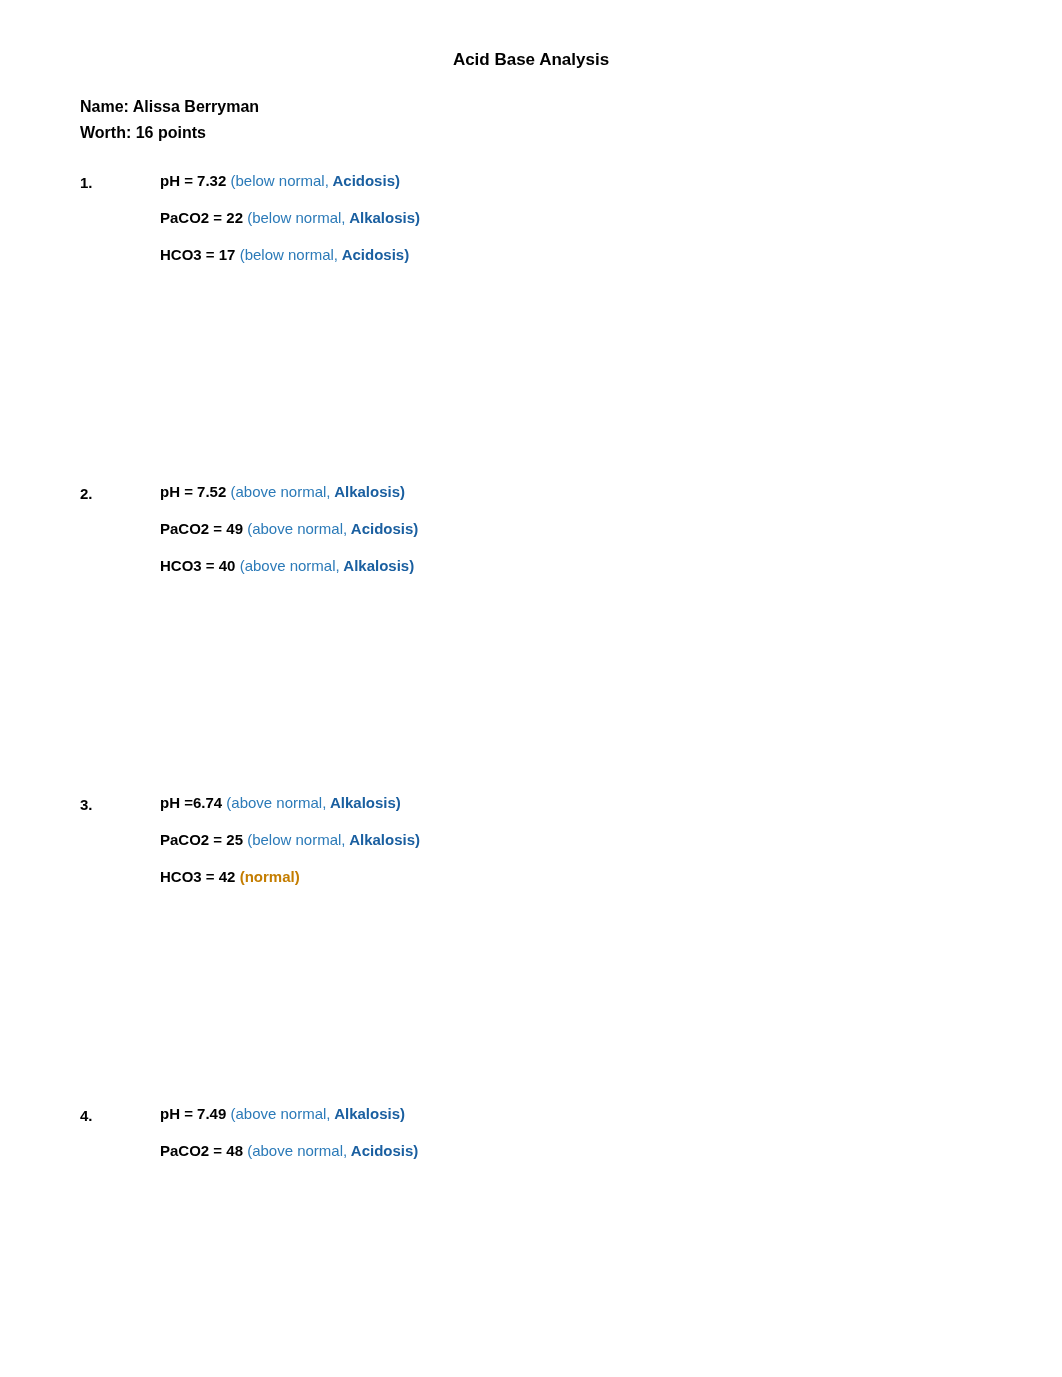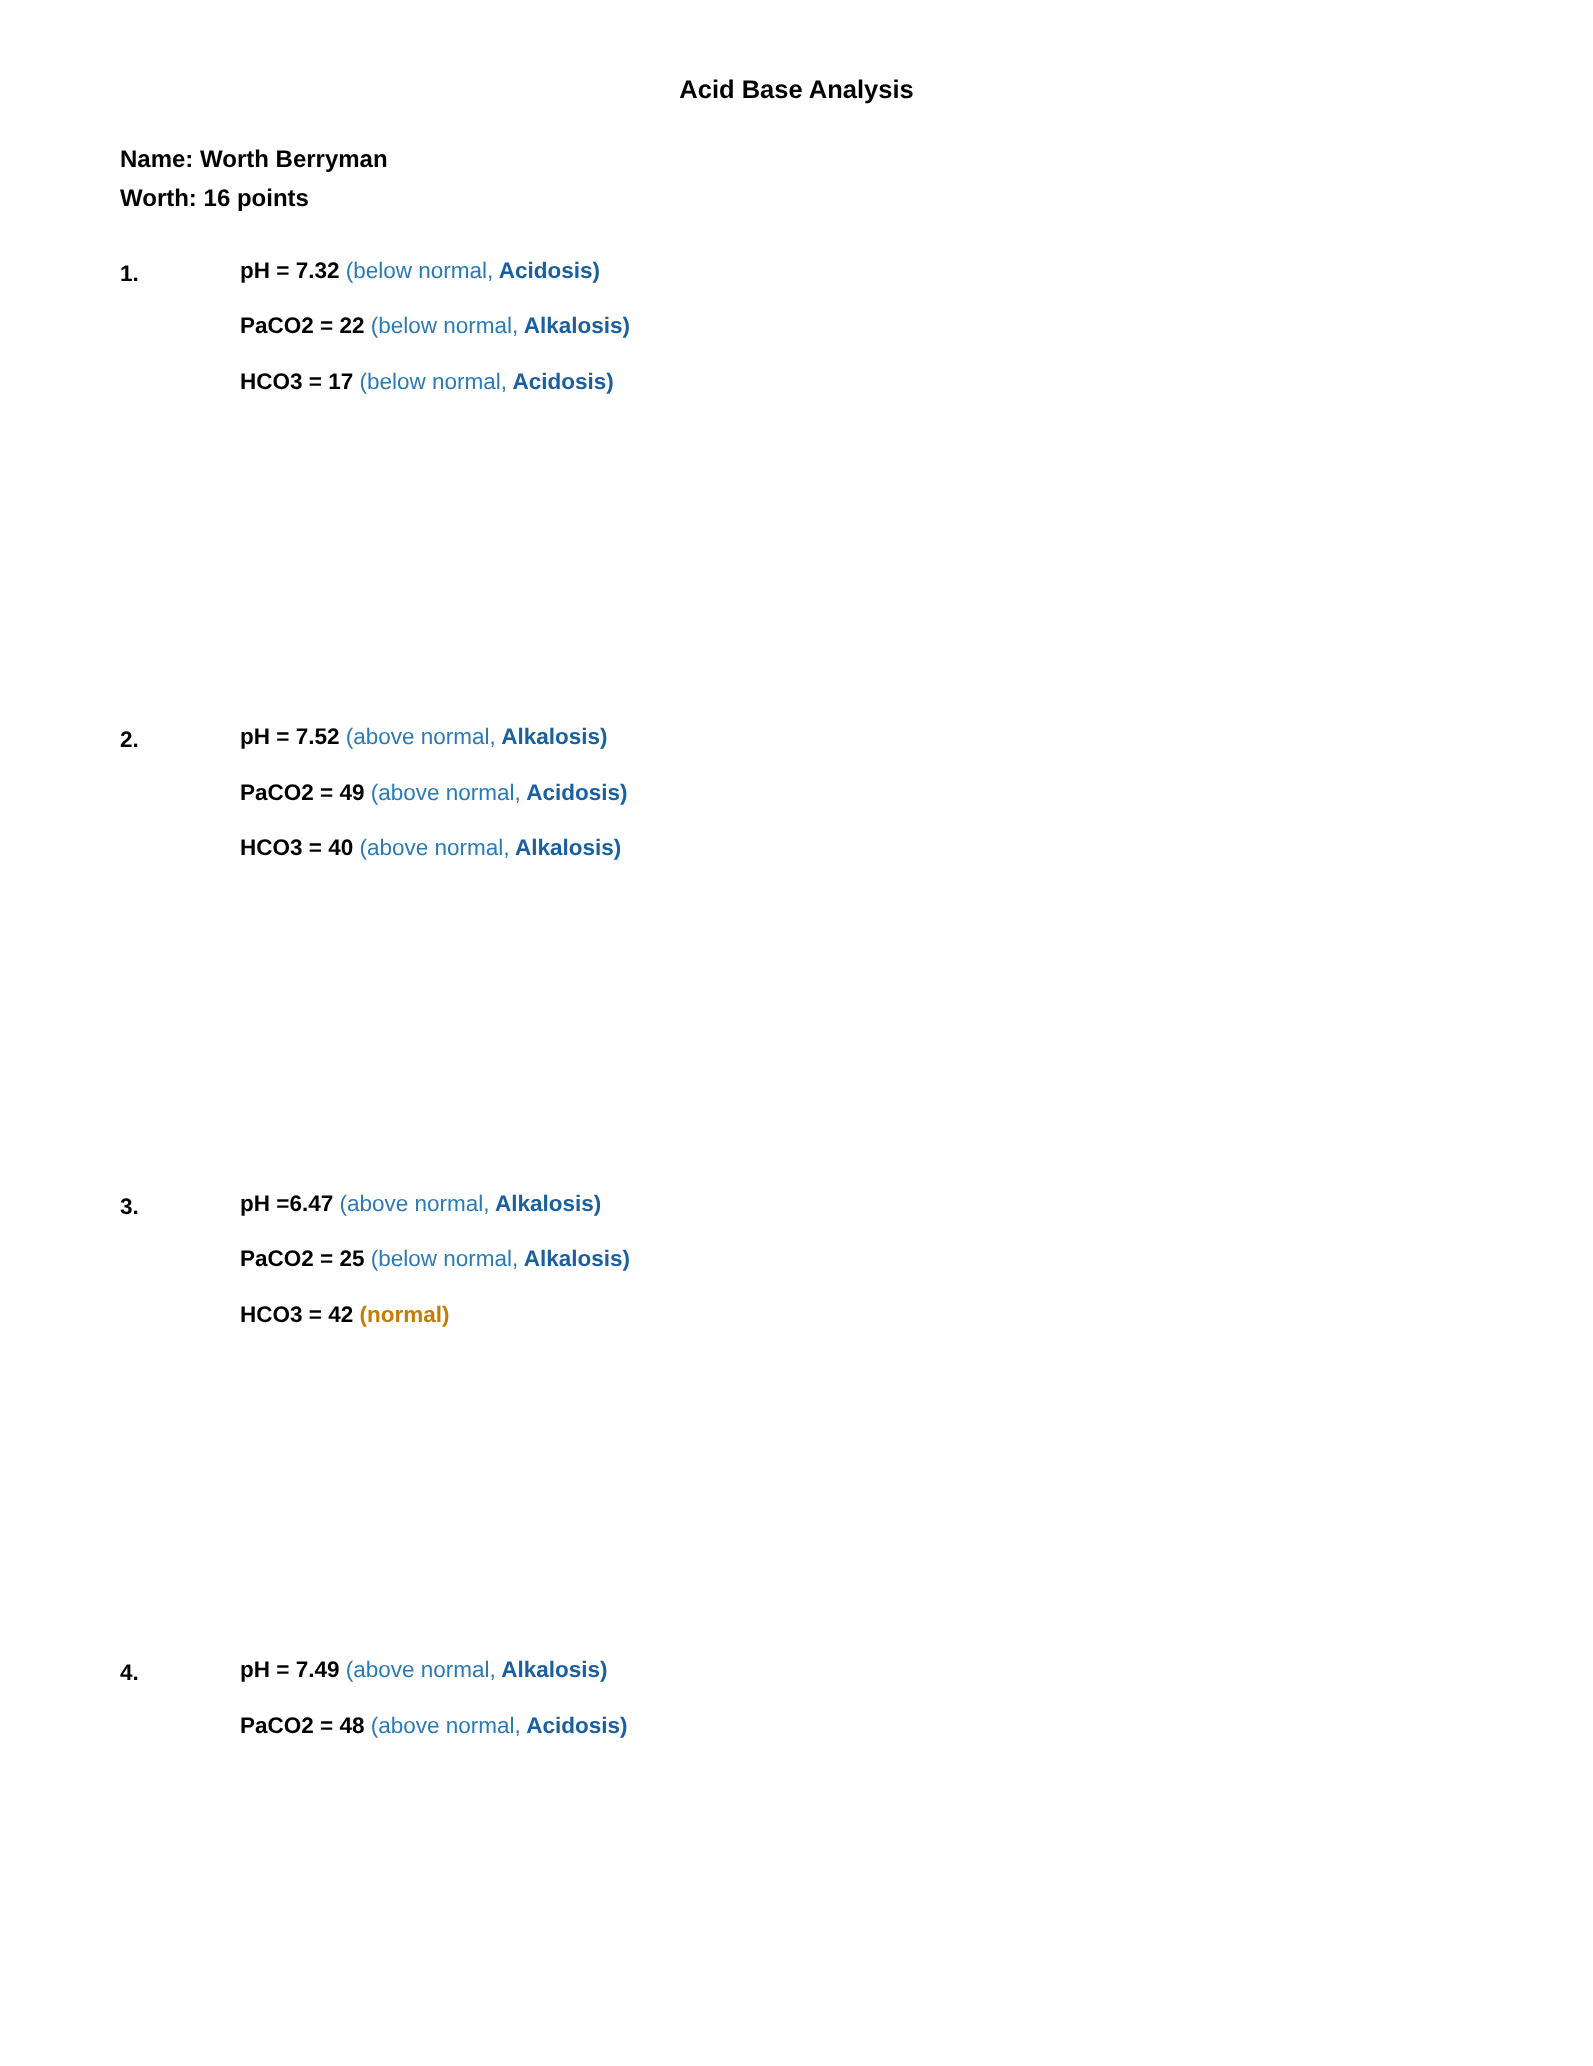--- a/index.html
+++ b/index.html
@@ -85,21 +85,21 @@
       color: #c47d00;
       font-weight: bold;
     }
   </style>
 </head>
 <body>
 
 <div class="page-title">Acid Base Analysis</div>
 
 <div class="meta-info">
-  <div class="meta-name"><strong>Name: Worth Berryman</strong></div>
+  <div class="meta-name"><strong>Name: Alissa Berryman</strong></div>
   <div class="meta-worth"><strong>Worth: 16 points</strong></div>
 </div>
 
 <ol class="questions-list" id="questions-container">
 <li class="question-item">
       <span class="question-number">1.</span>
       <div class="question-content">
         <div class="question-line"><span class="label-bold">pH = 7.32</span><span class="blue-normal"> (below normal,</span><span class="blue-bold"> Acidosis)</span></div>
         <div class="question-line"><span class="label-bold">PaCO2 = 22</span><span class="blue-normal"> (below normal,</span><span class="blue-bold"> Alkalosis)</span></div>
         <div class="question-line"><span class="label-bold">HCO3 = 17</span><span class="blue-normal"> (below normal,</span><span class="blue-bold"> Acidosis)</span></div>
@@ -109,21 +109,21 @@
       <span class="question-number">2.</span>
       <div class="question-content">
         <div class="question-line"><span class="label-bold">pH = 7.52</span><span class="blue-normal"> (above normal,</span><span class="blue-bold"> Alkalosis)</span></div>
         <div class="question-line"><span class="label-bold">PaCO2 = 49</span><span class="blue-normal"> (above normal,</span><span class="blue-bold"> Acidosis)</span></div>
         <div class="question-line"><span class="label-bold">HCO3 = 40</span><span class="blue-normal"> (above normal,</span><span class="blue-bold"> Alkalosis)</span></div>
       </div>
     </li>
     <li class="question-item">
       <span class="question-number">3.</span>
       <div class="question-content">
-        <div class="question-line"><span class="label-bold">pH =6.47</span><span class="blue-normal"> (above normal,</span><span class="blue-bold"> Alkalosis)</span></div>
+        <div class="question-line"><span class="label-bold">pH =6.74</span><span class="blue-normal"> (above normal,</span><span class="blue-bold"> Alkalosis)</span></div>
         <div class="question-line"><span class="label-bold">PaCO2 = 25</span><span class="blue-normal"> (below normal,</span><span class="blue-bold"> Alkalosis)</span></div>
         <div class="question-line"><span class="label-bold">HCO3 = 42</span><span class="orange-bold"> (normal)</span></div>
       </div>
     </li>
     <li class="question-item">
       <span class="question-number">4.</span>
       <div class="question-content">
         <div class="question-line"><span class="label-bold">pH = 7.49</span><span class="blue-normal"> (above normal,</span><span class="blue-bold"> Alkalosis)</span></div>
         <div class="question-line"><span class="label-bold">PaCO2 = 48</span><span class="blue-normal"> (above normal,</span><span class="blue-bold"> Acidosis)</span></div>
       </div>

